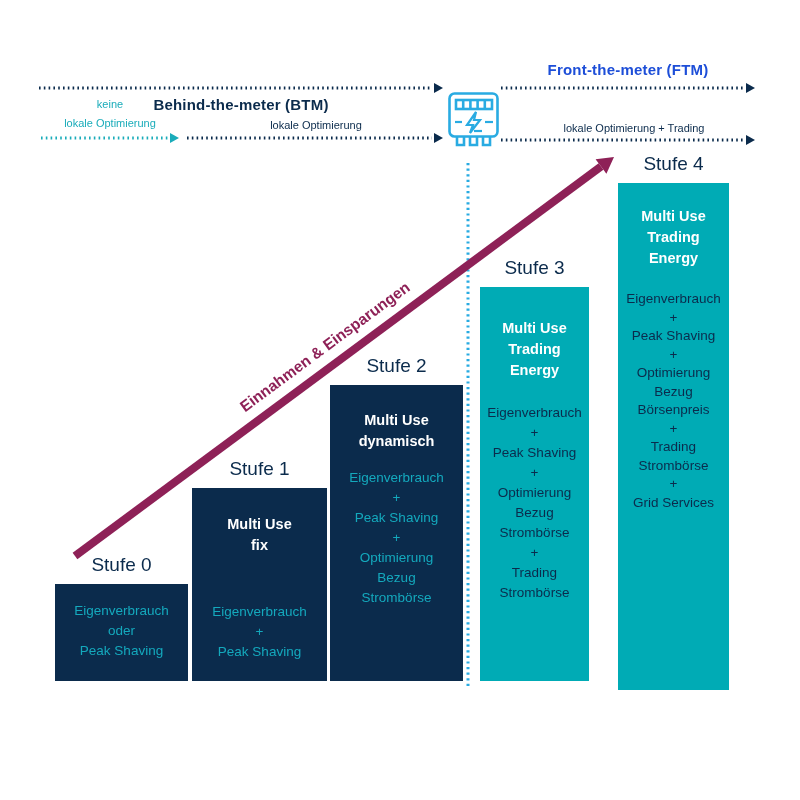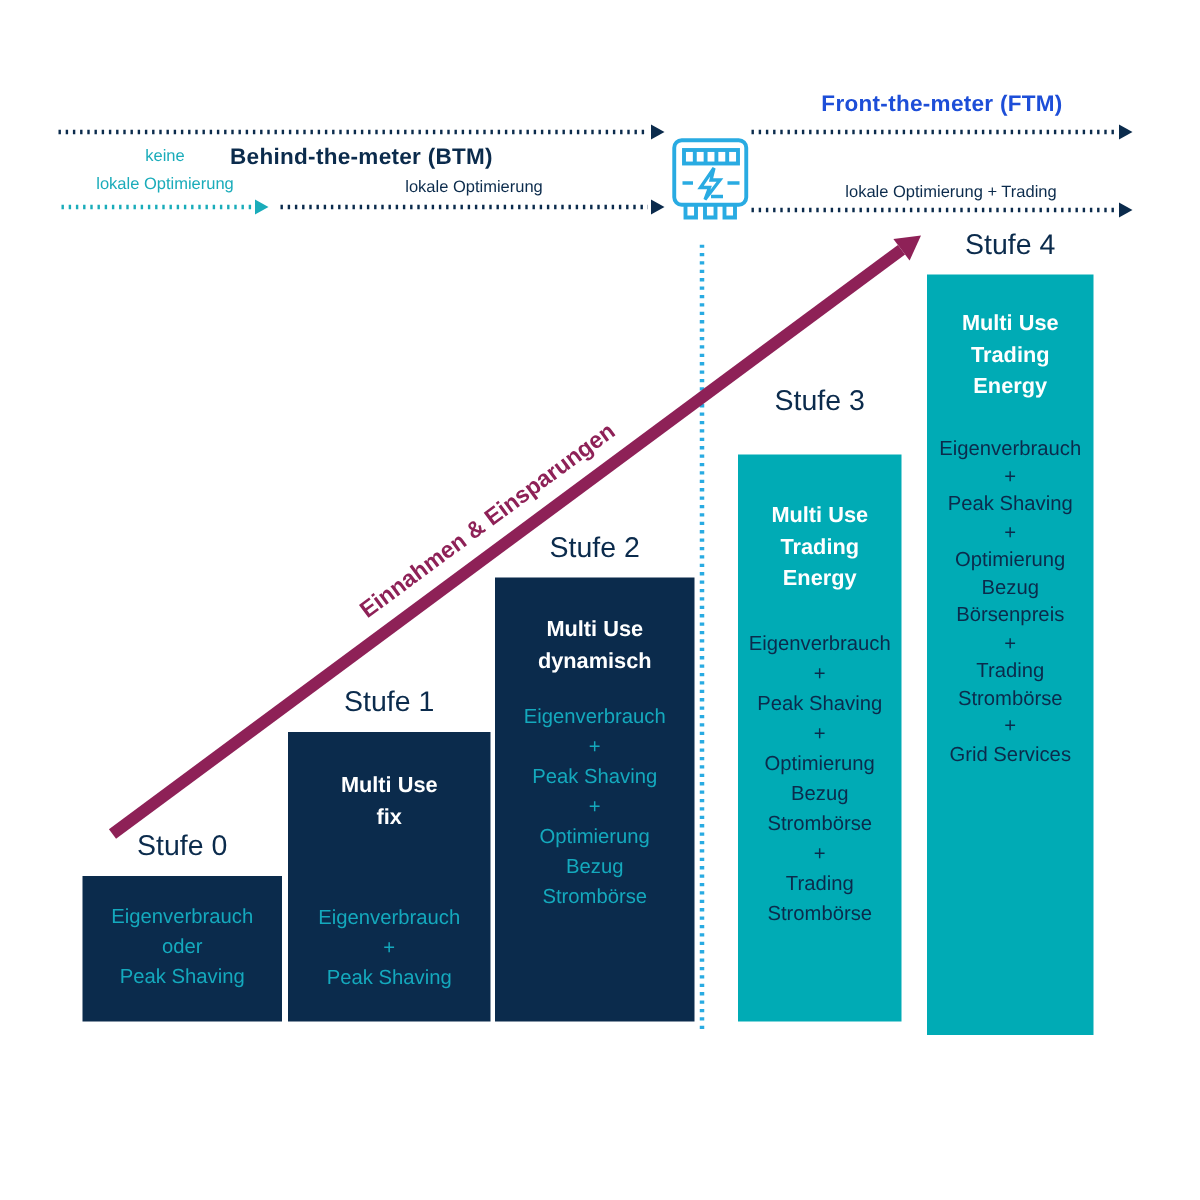--- a/index.html
+++ b/index.html
@@ -35,21 +35,21 @@
   .bar.navy{background:#0b2b4c;}
   .bar.teal{background:#00abb5;}
   .bar-title{color:#ffffff;font-weight:700;font-size:14.5px;line-height:21px;text-align:center;}
   .bar-body{font-weight:400;font-size:13.5px;line-height:20px;text-align:center;}
   .bar.navy .bar-body{color:#14a9bd;}
   .bar.teal .bar-body{color:#0b2b4c;}
 
   .stage-0{left:55px;top:551px;width:133px;height:130px;}
   .stage-1{left:192px;top:455px;width:135px;height:226px;}
   .stage-2{left:330px;top:352px;width:133px;height:329px;}
-  .stage-3{left:492px;top:254px;width:109px;height:427px;gap:16px;}
+  .stage-3{left:480px;top:254px;width:109px;height:427px;}
   .stage-4{left:618px;top:150px;width:111px;height:540px;}
 
   .stage-0 .bar-body{margin-top:17px;}
   .stage-1 .bar-title{margin-top:26px;}
   .stage-1 .bar-body{margin-top:46px;}
   .stage-2 .bar-title{margin-top:25px;}
   .stage-2 .bar-body{margin-top:16px;}
   .stage-3 .bar-title{margin-top:31px;}
   .stage-3 .bar-body{margin-top:22px;}
   .stage-4 .bar-title{margin-top:23px;}

